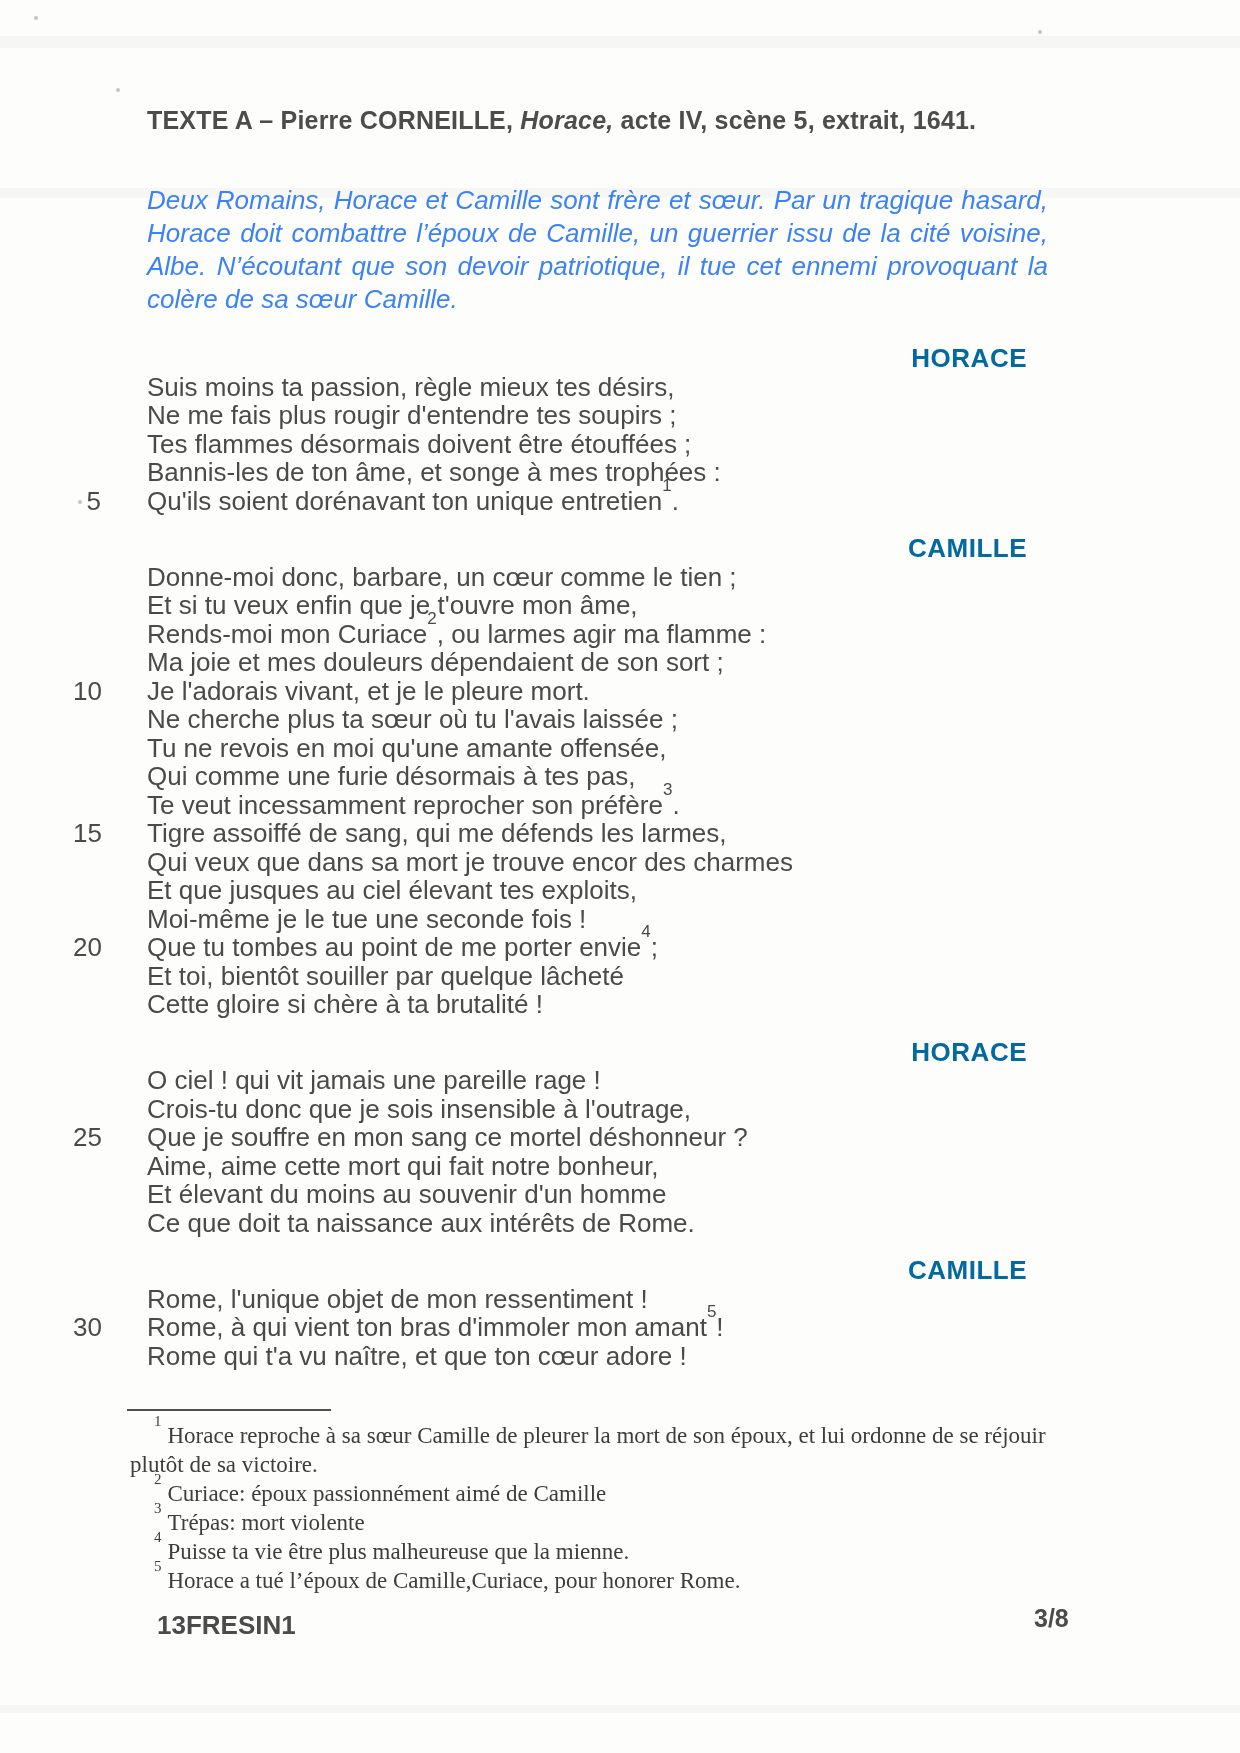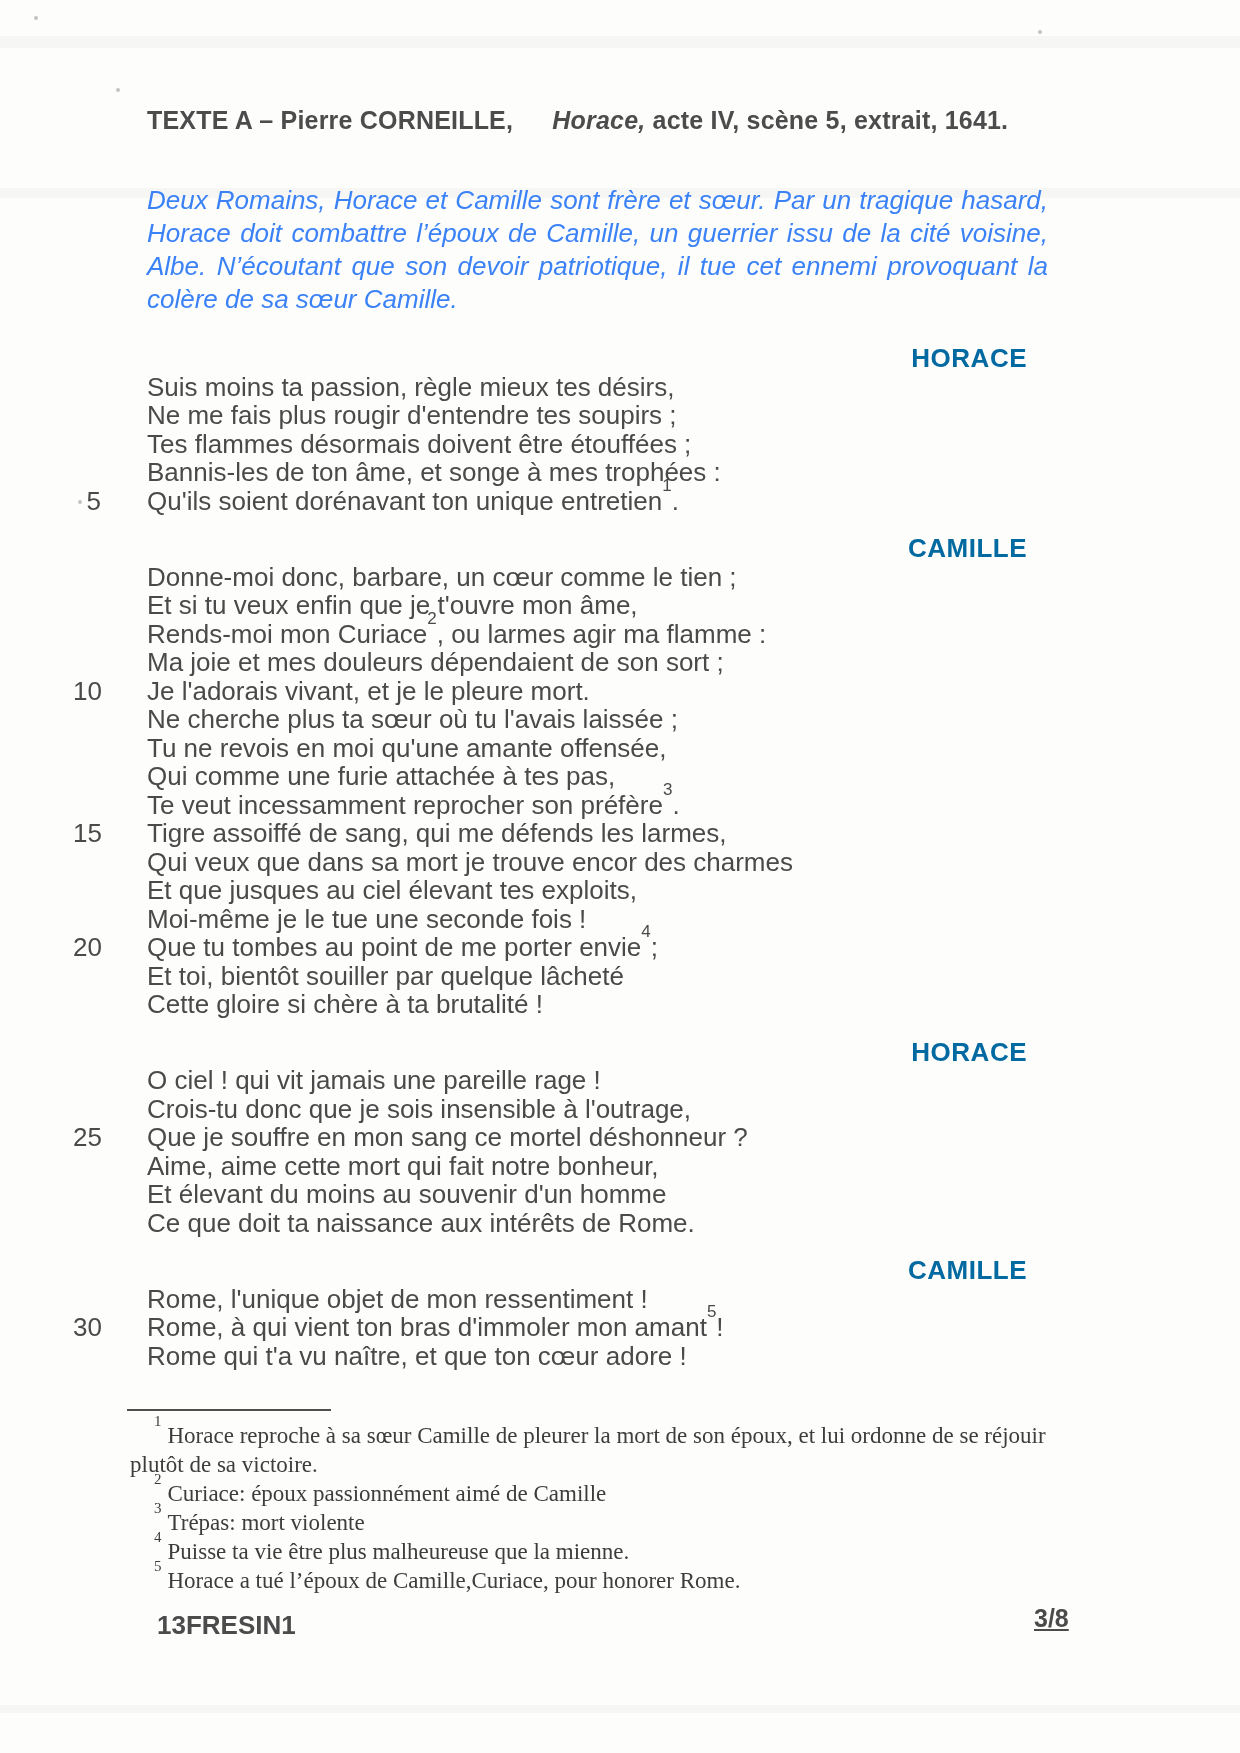--- a/index.html
+++ b/index.html
@@ -14,21 +14,21 @@
   }
   
   .band{position:absolute;left:0;width:100%;background:rgba(185,185,185,0.10);}
   .speck{position:absolute;width:4px;height:4px;border-radius:50%;background:rgba(125,125,125,0.45);}
 
   .title{
     position:absolute;left:147px;top:106px;
     font-size:25px;font-weight:bold;color:#4c4c4c;letter-spacing:0.2px;
     white-space:nowrap;
   }
-  .title .ital{font-style:italic;margin-left:32px;}
+  .title .ital{font-style:italic;}
 
   .intro{
     position:absolute;left:147px;top:184px;width:901px;
     font-style:italic;font-size:26px;line-height:33px;
     text-align:justify;color:#3b82f6;
   }
 
   .verse{
     position:absolute;left:147px;top:344px;width:880px;
     font-size:26px;line-height:28.5px;color:#4a4a4a;
@@ -43,21 +43,21 @@
 
   .footnotes{
     position:absolute;left:130px;top:1421px;width:952px;
     font-family:"Liberation Serif",serif;
     font-size:23px;line-height:29px;color:#3d3d3d;
   }
   .fn{text-indent:24px;}
   .fnsup{font-size:15px;line-height:0;position:relative;top:-8px;padding-right:6px;}
 
   .footer-left{position:absolute;left:157px;top:1601px;font-weight:bold;font-size:26px;color:#4b4b4b;margin-top:9px;}
-  .footer-right{position:absolute;left:1034px;top:1604px;font-weight:bold;font-size:25px;color:#4b4b4b;text-decoration:underline;}
+  .footer-right{position:absolute;left:1034px;top:1604px;font-weight:bold;font-size:25px;color:#4b4b4b;}
 </style>
 </head>
 <body>
 
 <div class="page">
 
   <div class="band" style="top:36px;height:12px;"></div>
   <div class="band" style="top:188px;height:10px;"></div>
   <div class="band" style="top:1705px;height:8px;"></div>
   <div class="speck" style="left:34px;top:16px;"></div>
@@ -77,21 +77,21 @@
       <div class="vline"><span>Bannis-les de ton âme, et songe à mes trophées :</span></div>
       <div class="vline"><span class="lnum">5</span><span>Qu'ils soient dorénavant ton unique entretien</span><sup class="vsup">1</sup><span>.</span></div>
       <div class="speaker">CAMILLE</div>
       <div class="vline"><span>Donne-moi donc, barbare, un cœur comme le tien ;</span></div>
       <div class="vline"><span>Et si tu veux enfin que je t'ouvre mon âme,</span></div>
       <div class="vline"><span>Rends-moi mon Curiace</span><sup class="vsup">2</sup><span>, ou larmes agir ma flamme :</span></div>
       <div class="vline"><span>Ma joie et mes douleurs dépendaient de son sort ;</span></div>
       <div class="vline"><span class="lnum">10</span><span>Je l'adorais vivant, et je le pleure mort.</span></div>
       <div class="vline"><span>Ne cherche plus ta sœur où tu l'avais laissée ;</span></div>
       <div class="vline"><span>Tu ne revois en moi qu'une amante offensée,</span></div>
-      <div class="vline"><span>Qui comme une furie attachée à tes pas,</span></div>
+      <div class="vline"><span>Qui comme une furie désormais à tes pas,</span></div>
       <div class="vline"><span>Te veut incessamment reprocher son préfère</span><sup class="vsup">3</sup><span>.</span></div>
       <div class="vline"><span class="lnum">15</span><span>Tigre assoiffé de sang, qui me défends les larmes,</span></div>
       <div class="vline"><span>Qui veux que dans sa mort je trouve encor des charmes</span></div>
       <div class="vline"><span>Et que jusques au ciel élevant tes exploits,</span></div>
       <div class="vline"><span>Moi-même je le tue une seconde fois !</span></div>
       <div class="vline"><span class="lnum">20</span><span>Que tu tombes au point de me porter envie</span><sup class="vsup">4</sup><span>;</span></div>
       <div class="vline"><span>Et toi, bientôt souiller par quelque lâcheté</span></div>
       <div class="vline"><span>Cette gloire si chère à ta brutalité !</span></div>
       <div class="speaker">HORACE</div>
       <div class="vline"><span>O ciel ! qui vit jamais une pareille rage !</span></div>

